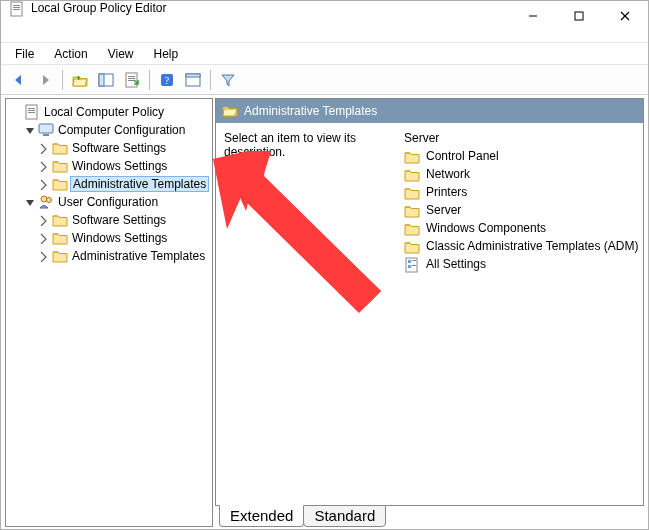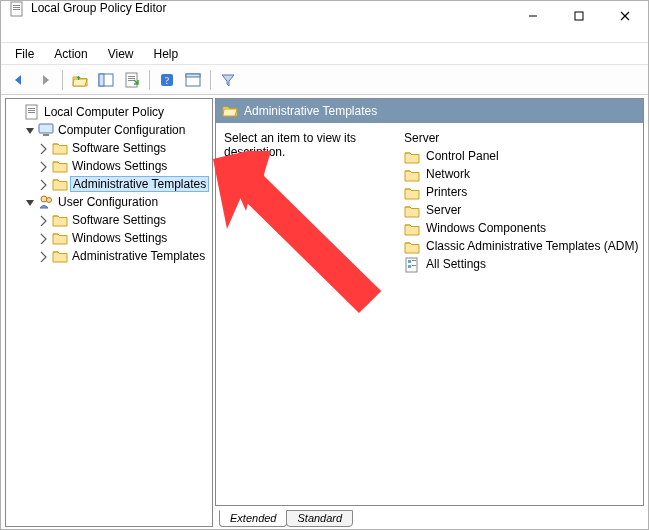--- a/index.html
+++ b/index.html
@@ -28,21 +28,21 @@
   .list-item { display:flex; align-items:flex-start; gap:6px; height:18px; font-size:12px; white-space:nowrap;}
   .tree-node { display:flex; align-items:center; height:18px; gap:2px; white-space:nowrap;}
   .tree-node.selected > .label { background:#cde8ff; border:1px solid #7eb4ea; padding:0 2px; margin:-1px 0;}
   .chev { width:14px; display:flex; justify-content:center; align-items:center;}
   .treeicon { width:16px; height:16px; display:flex; align-items:center; justify-content:center;}
   .label { padding:0 2px;}
   .indent0 { padding-left:0;}
   .indent1 { padding-left:14px;}
   .indent2 { padding-left:28px;}
   .tabs { display:flex; height:22px; align-items:flex-end; padding-left:4px; margin-top:-1px;}
-  .tab { border:1px solid #888; border-top:1px solid #888; background:#f4f4f4; padding:1px 10px 2px; font-size:11px; position:relative; margin-right:-1px; border-radius:0 0 4px 4px;font-style:italic;}
+  .tab { border:1px solid #888; border-top:1px solid #888; background:#f4f4f4; padding:1px 10px 2px; font-size:15px; position:relative; margin-right:-1px; border-radius:0 0 4px 4px;}
   .tab.active { background:#fff; border-top-color:#fff; z-index:2;}
   .arrow-overlay { position:absolute; pointer-events:none; }
 </style>
 </head>
 <body>
 
 <svg width="0" height="0" style="position:absolute">
   <defs>
     <g id="folder-closed">
       <path d="M1 4 h5 l1.5 1.5 H15 V14 H1 Z" fill="#ffe6a2" stroke="#c9a227" stroke-width="1"></path>

